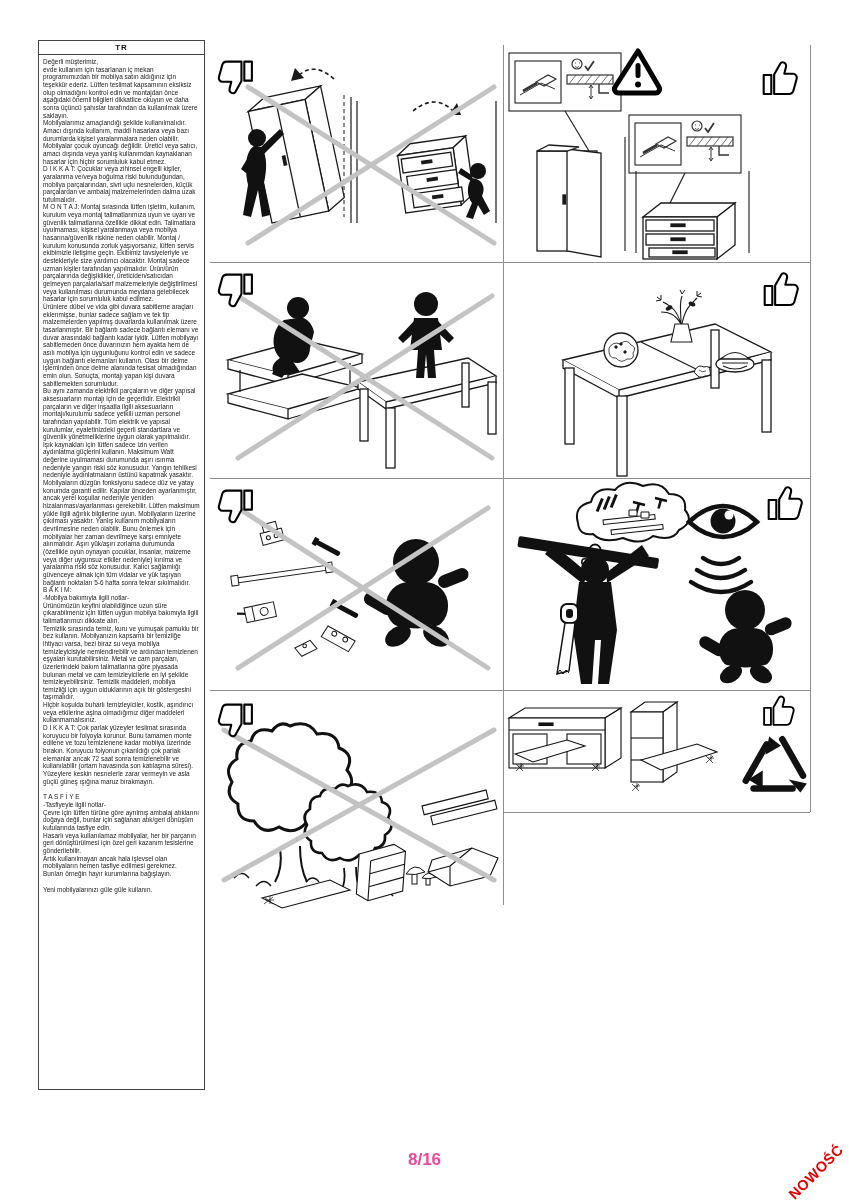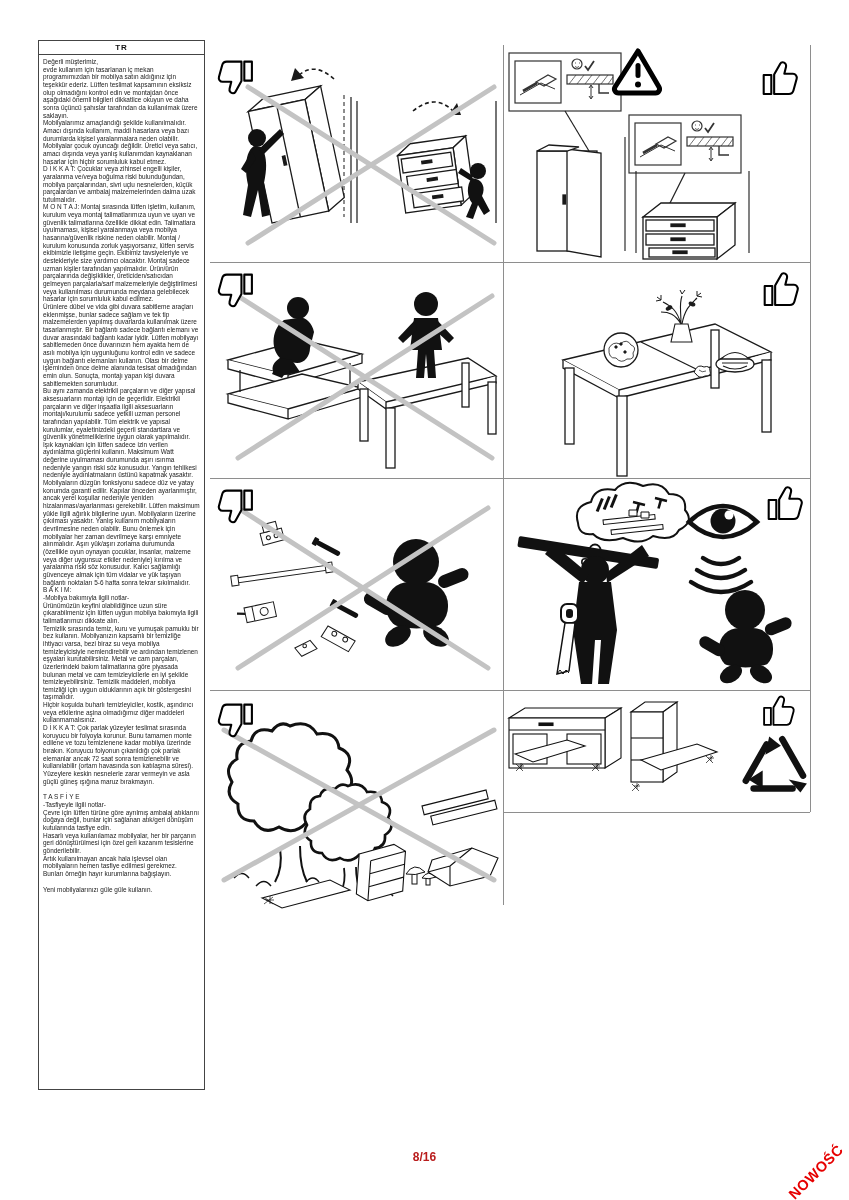--- a/index.html
+++ b/index.html
@@ -13,21 +13,21 @@
   .tr-body{padding:3px 4px 0 4px;font-size:6.45px;line-height:7.65px;color:#1a1a1a;
            text-align:left;}
   .tr-body p{margin:0;white-space:pre-line;}
   .tr-body p.gap{margin-top:8px;}
   
   .gline{position:absolute;background:#8e8e8e;}
   .panel{position:absolute;}
   .panel svg{display:block;}
   
   .pagenum{position:absolute;left:0;right:0;top:1150px;text-align:center;
-           font-size:12px;font-weight:bold;color:#b91c1c;}
+           font-size:17px;font-weight:bold;color:#ec4899;}
   .badge{position:absolute;left:779px;top:1143px;width:74px;height:58px;
          display:flex;align-items:center;justify-content:center;
          transform:rotate(-45deg);color:#e60000;font-weight:bold;
          font-size:14.5px;letter-spacing:.5px;}
 </style>
 </head>
 <body>
 
 <div class="page">
 

